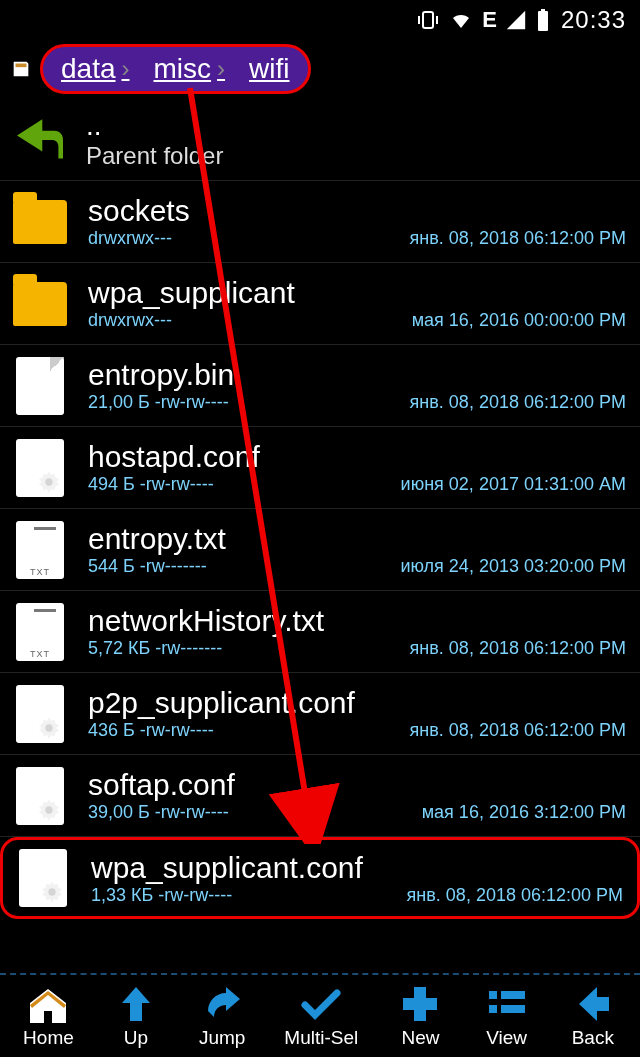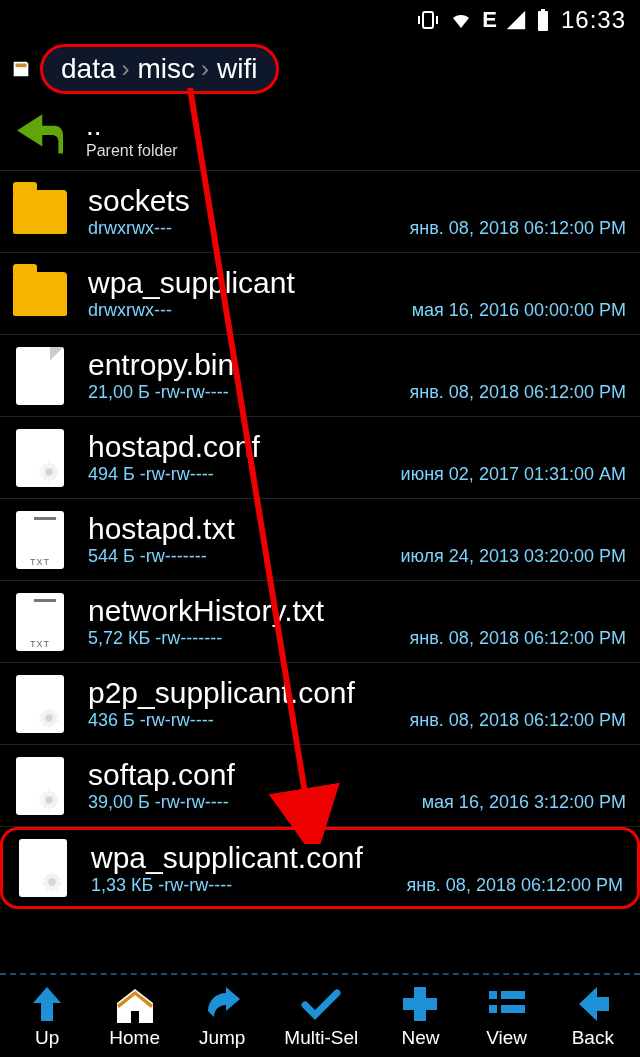--- a/index.html
+++ b/index.html
@@ -2,27 +2,27 @@
 <html><head>
 <meta charset="utf-8">
 <style>
   * { box-sizing: border-box; margin: 0; padding: 0; }
   html, body { width: 640px; height: 1057px; background: #000; color: #fff; font-family: Arial, Helvetica, sans-serif; overflow: hidden; }
   .statusbar { height: 40px; display: flex; align-items: center; justify-content: flex-end; padding: 0 14px 0 0; gap: 10px; font-size: 24px; }
   .statusbar .icons { display:flex; align-items:center; gap:8px; }
   .clock { font-size: 24px; letter-spacing: 1px; }
   .topbar { display:flex; align-items:center; gap:8px; padding: 4px 10px 12px 10px; position:relative; }
   .home-indicator { width:22px; height:22px; display:inline-block; }
-  .breadcrumb { display:flex; align-items:center; gap:6px; border:3px solid #e00; border-radius:28px; padding:6px 18px 6px 18px; background:#0f172a; }
+  .breadcrumb { display:flex; align-items:center; gap:22px; border:3px solid #e00; border-radius:28px; padding:6px 18px 6px 18px; background:#4c1d95;text-decoration:underline; }
   .crumb { font-size:28px; color:#fff; display:flex; align-items:center; }
   .chev { color:#888; font-size:24px; margin-left:6px; margin-right:2px; }
   .parent-row { display:flex; align-items:center; padding:4px 0 10px 10px; gap:16px; border-bottom:1px solid #222; }
   .up-arrow-icon { width:60px; height:50px; display:flex; align-items:center; justify-content:center; }
   .parent-text .dots { font-size:28px; }
-  .parent-text .label { font-size:16px; color:#ddd;text-align:right; }
+  .parent-text .label { font-size:24px; color:#ddd;text-align:right; }
   .list { display:flex; flex-direction:column; }
   .row { display:flex; align-items:center; border-bottom:1px solid #222; padding:6px 10px 6px 10px; gap:18px; height:82px; position:relative; }
   .thumb { width:60px; height:62px; display:flex; align-items:center; justify-content:center; }
   .folder-ic { width:54px; height:44px; background:#f5b400; border-radius:4px 4px 2px 2px; position:relative; }
   .folder-ic::before { content:""; position:absolute; top:-8px; left:0; width:24px; height:10px; background:#f5b400; border-radius:3px 3px 0 0; }
   .file-ic { width:48px; height:58px; background:#fff; border-radius:3px; position:relative; }
   .file-ic::after { content:""; position:absolute; top:0; right:0; width:14px; height:14px; background:linear-gradient(135deg,#ccc 50%,transparent 50%); }
   .file-gear { width:48px; height:58px; background:#fff; border-radius:3px; position:relative; display:flex; align-items:center; justify-content:center; }
   .file-gear svg { position:absolute; bottom:4px; right:4px; opacity:.35; }
   .file-txt { width:48px; height:58px; background:#fff; border-radius:3px; position:relative; display:flex; flex-direction:row; padding:6px 6px 0 6px; gap:3px; }
@@ -54,21 +54,21 @@
       </svg>
     <span style="font-size:22px;font-weight:bold;">E</span>
     <svg width="22" height="22" viewBox="0 0 24 24" fill="#fff">
         <path d="M2 22L22 2v20H2z"></path>
       </svg>
     <svg width="16" height="24" viewBox="0 0 12 24" fill="#fff">
         <rect x="1" y="3" width="10" height="20" rx="1"></rect>
         <rect x="4" y="1" width="4" height="3"></rect>
       </svg>
   </div>
-  <span class="clock">16:33</span>
+  <span class="clock">20:33</span>
 </div>
 
 <div class="topbar">
   <span class="home-indicator">
     <svg width="22" height="22" viewBox="0 0 24 24">
         <path fill="#fff" d="M4 4h14l2 2v14H4z"></path>
         <path fill="#c98b2a" d="M6 6h12v4H6z"></path>
       </svg>
   </span>
   <div class="breadcrumb">
@@ -157,21 +157,21 @@
         <div class="file-txt">
           <div class="line"></div>
           <div class="line"></div>
           <div class="line"></div>
           <div class="line"></div>
           <div class="line" style="width:60%"></div>
           <span class="tag">TXT</span>
         </div>
       </div>
       <div class="row-main">
-        <div class="name">hostapd.txt</div>
+        <div class="name">entropy.txt</div>
         <div class="sub">
           <span class="left">544 Б -rw-------</span>
           <span class="right">июля 24, 2013 03:20:00 PM</span>
         </div>
       </div>
     </div>
     <div class="row">
       <div class="thumb">
         <div class="file-txt">
           <div class="line"></div>
@@ -247,31 +247,31 @@
   <defs>
       <marker id="ah" markerWidth="12" markerHeight="12" refX="6" refY="6" orient="auto">
         <path d="M0 0L12 6L0 12z" fill="#e00"></path>
       </marker>
     </defs>
   <line x1="30" y1="4" x2="150" y2="740" stroke="#e00" stroke-width="6" marker-end="url(#ah)"></line>
 </svg>
 
 <div class="bottombar">
   <div class="navbtn">
-    <svg viewBox="0 0 48 42" fill="#1e90d8">
-        <path d="M24 4l14 16H30v18H18V20H10L24 4z"></path>
-      </svg>
-    <span>Up</span>
-  </div>
-  <div class="navbtn">
     <svg viewBox="0 0 48 42">
         <path fill="#fff" d="M6 40V20L24 6l18 14v20H28V28h-8v12H6z"></path>
         <path fill="#d48b1a" d="M6 22L24 8l18 14-2 3L24 12 8 25z"></path>
       </svg>
     <span>Home</span>
+  </div>
+  <div class="navbtn">
+    <svg viewBox="0 0 48 42" fill="#1e90d8">
+        <path d="M24 4l14 16H30v18H18V20H10L24 4z"></path>
+      </svg>
+    <span>Up</span>
   </div>
   <div class="navbtn">
     <svg viewBox="0 0 48 42" fill="#1e90d8">
         <path d="M10 28c0-10 8-18 18-18v-6l14 12-14 12v-6c-6 0-12 4-12 12l-6-6z"></path>
       </svg>
     <span>Jump</span>
   </div>
   <div class="navbtn">
     <svg viewBox="0 0 48 42" fill="none" stroke="#1e90d8" stroke-width="7" stroke-linecap="round">
         <path d="M8 22l10 10L40 10"></path>

